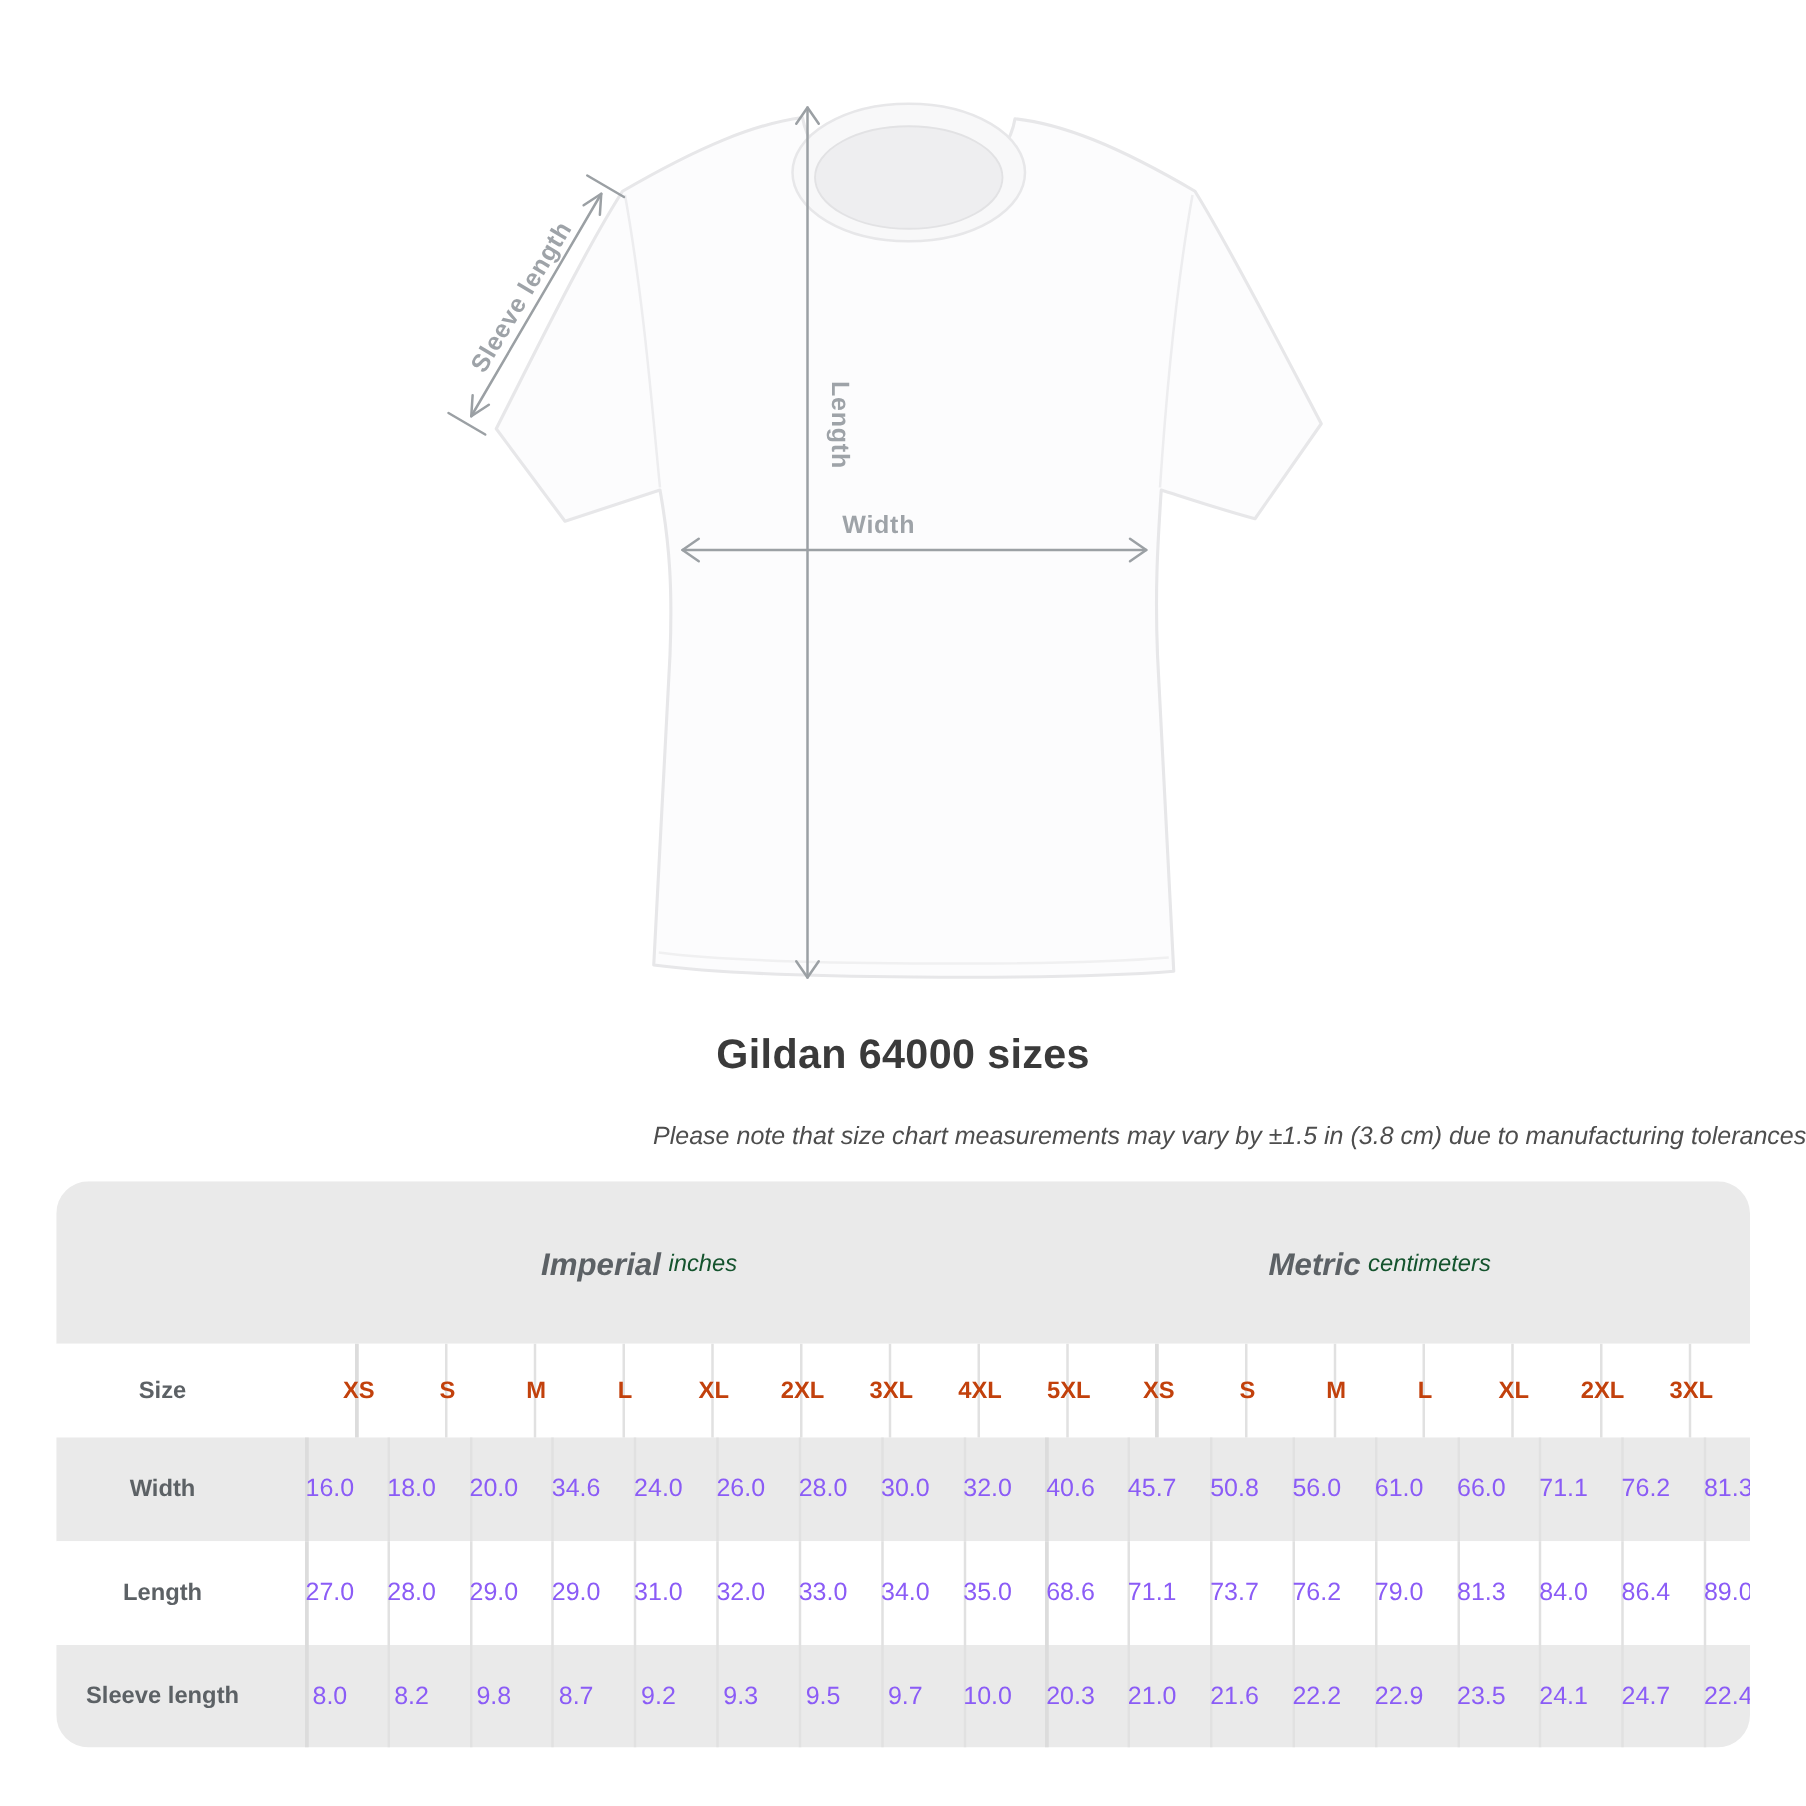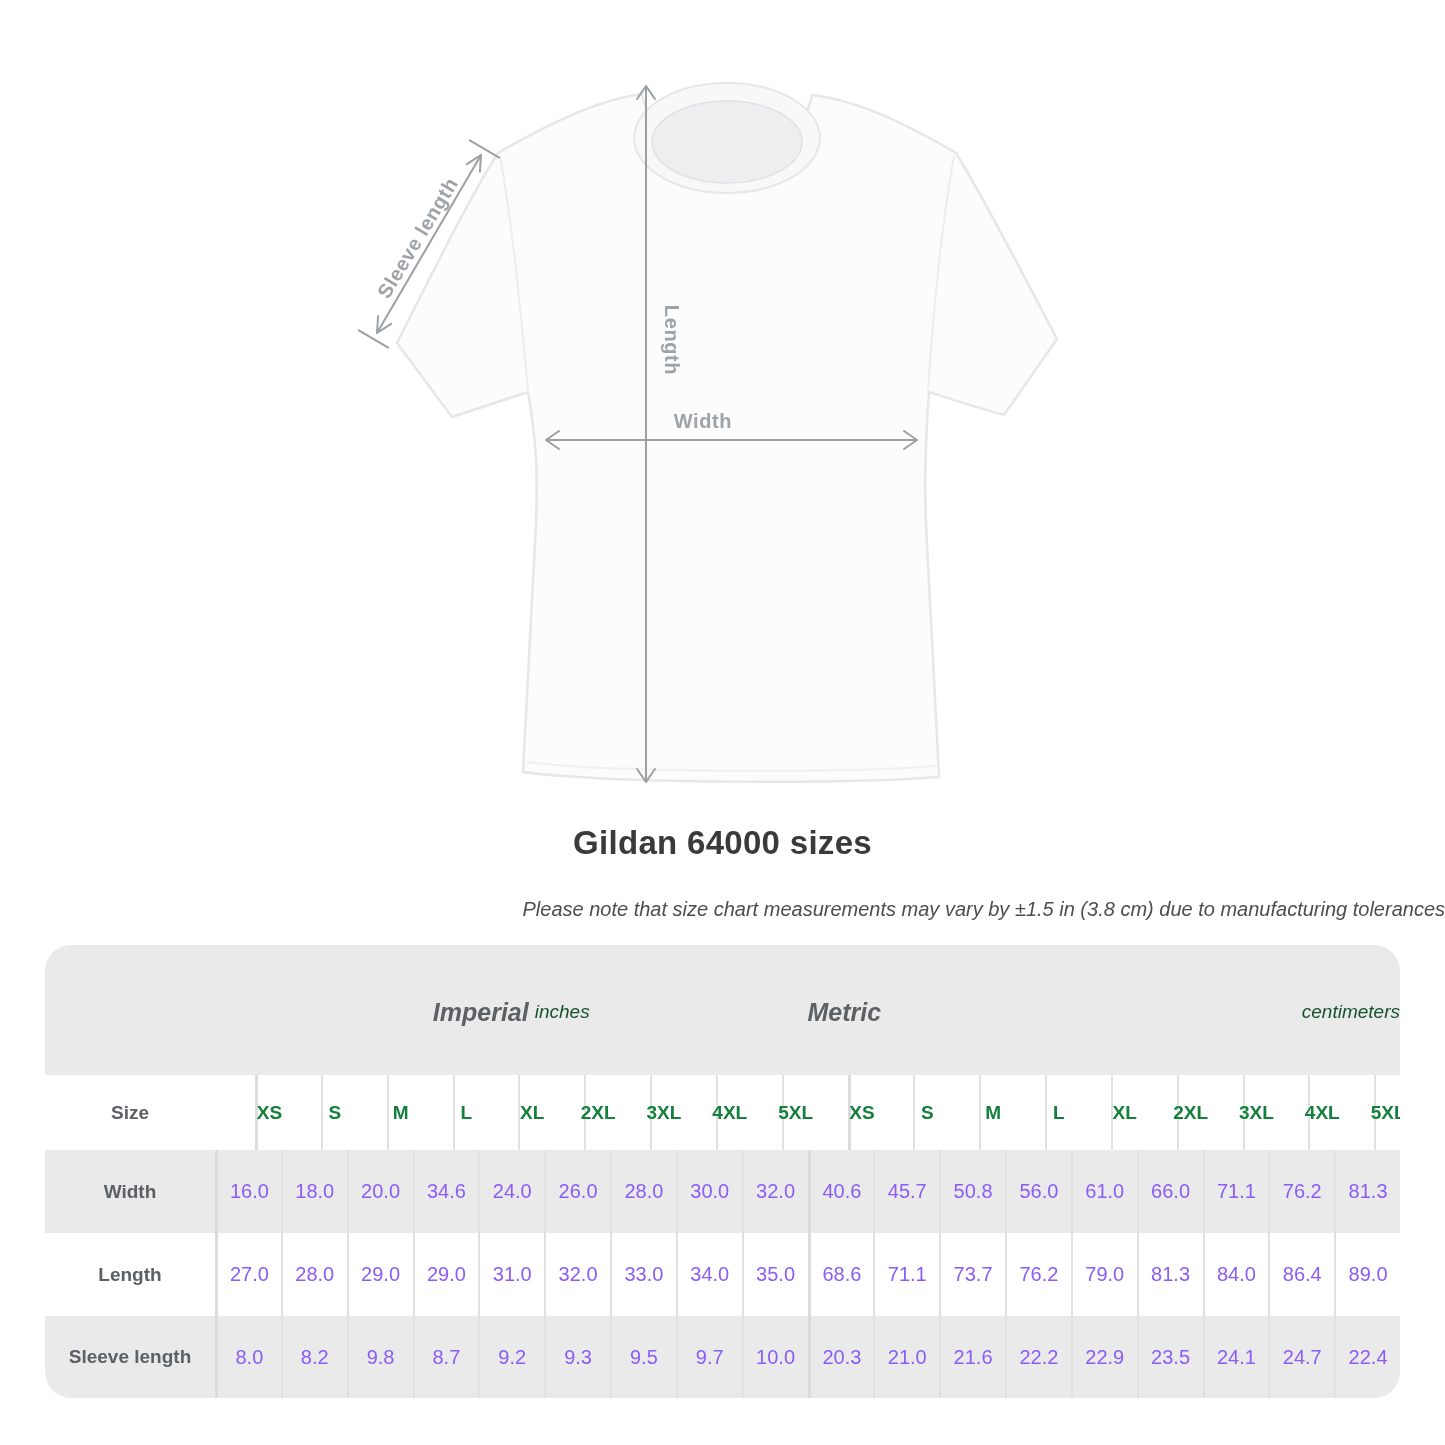--- a/index.html
+++ b/index.html
@@ -30,36 +30,36 @@
   .size-table{
     position:absolute;left:45px;top:945px;width:1355px;height:453px;
     border-radius:26px;overflow:hidden;background:#ffffff;
   }
   .band{
     display:grid;grid-template-columns:170px repeat(18,1fr);
     height:130px;background:#eaeaea;
   }
   .group{display:flex;flex-direction:row;align-items:center;justify-content:center;gap:6px;padding-top:4px;}
   .group-imperial{grid-column:2 / span 9;}
-  .group-metric{grid-column:11 / span 9;justify-content:space-between;}
+  .group-metric{grid-column:11 / span 9;}
   .group-name{font-size:25px;font-weight:bold;font-style:italic;color:#5c6165;}
   .group-unit{font-size:19px;font-style:italic;color:#14532d;}
-  .row{display:grid;grid-template-columns:170px repeat(18,1fr);}
+  .row{display:grid;grid-template-columns:170px repeat(18,1fr);gap:29px;}
   .row-head{height:75px;background:#ffffff;}
   .row-w{height:83px;background:#eaeaea;}
   .row-l{height:83px;background:#ffffff;}
   .row-s{height:82px;background:#eaeaea;}
   .c{
     display:flex;align-items:center;justify-content:center;
     border-left:2px solid #e1e1e1;min-width:0;
   }
   .c:first-child{border-left:none;}
   .c:nth-child(2),.c:nth-child(11){border-left:3px solid #dcdcdc;}
   .lab{font-size:19px;font-weight:bold;color:#5c6165;}
-  .sz{font-size:19px;font-weight:bold;color:#15803d;margin-left:40px;}
+  .sz{font-size:19px;font-weight:bold;color:#c2410c;margin-left:40px;}
   .val{font-size:20px;color:#8b5cf6;}
 </style>
 </head>
 <body>
 
 <div class="canvas">
 
   <div class="figure">
     <svg width="1445" height="830" viewBox="0 0 1445 830">
 

